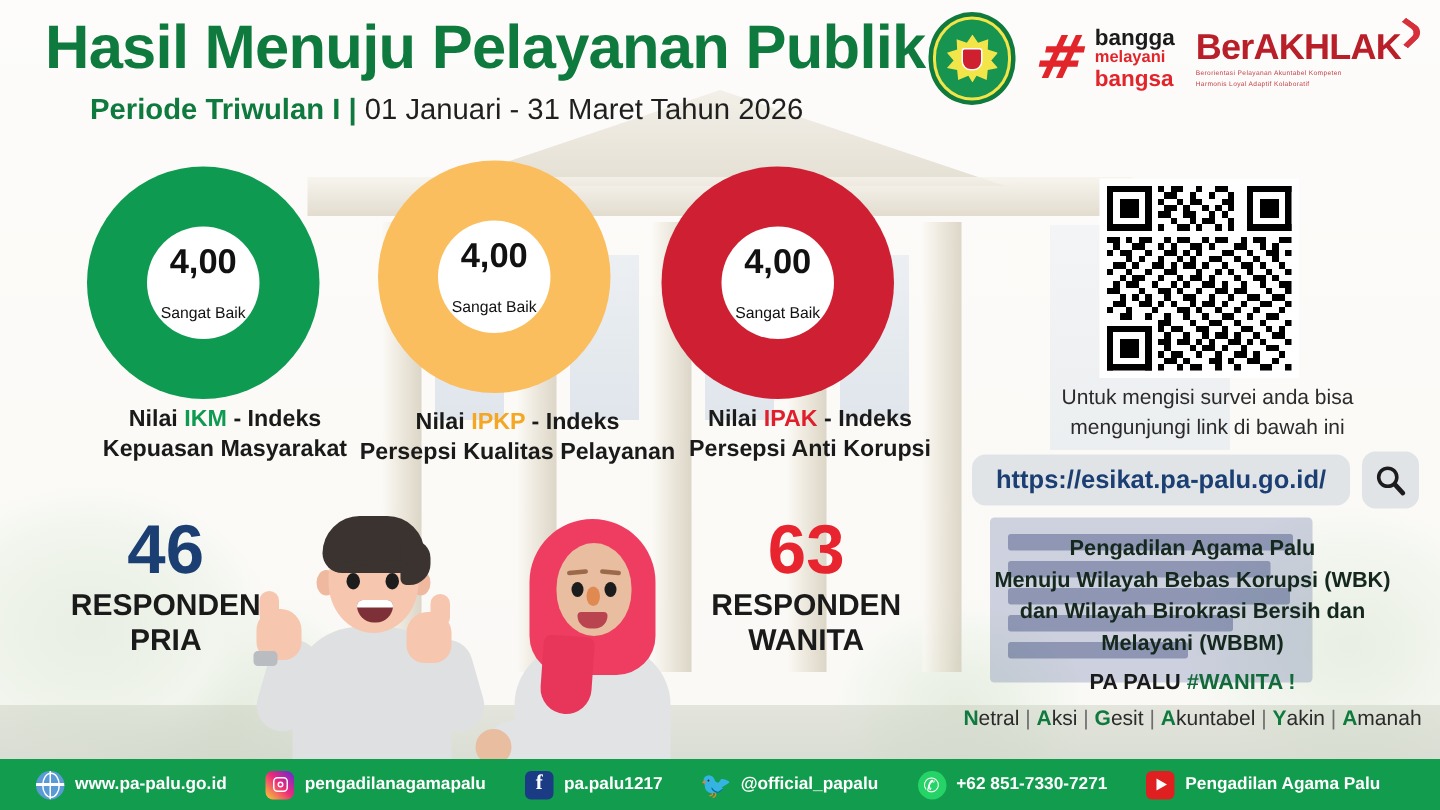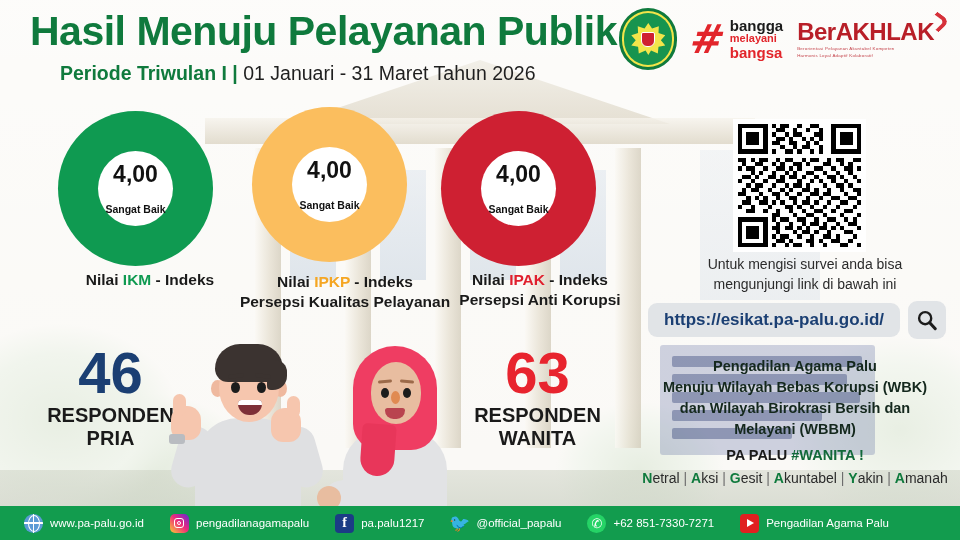--- a/index.html
+++ b/index.html
@@ -115,39 +115,39 @@
   }
 
   
   .donut { position:absolute; width:155px; height:155px; border-radius:50%; }
   .donut .hole {
     position:absolute; left:40px; top:40px; width:75px; height:75px;
     border-radius:50%; background:#ffffff;
     display:flex; flex-direction:column; align-items:center; justify-content:center;
   }
   .donut .val { font-size:23px; font-weight:bold; color:#111; line-height:1; }
-  .donut .lbl { font-size:10.5px; font-weight:bold; color:#111; margin-top:17px; }
+  .donut .lbl { font-size:10.5px; font-weight:normal; color:#111; margin-top:17px; }
   #donut0 { left:58px;  top:111px; background:#0f9a51; }
   #donut1 { left:252px; top:107px; background:#fbbe5e; }
   #donut2 { left:441px; top:111px; background:#ce2032; }
 
   .caption {
     position:absolute; text-align:center; font-size:15.5px; font-weight:bold;
     color:#1a1a1a; line-height:1.32; white-space:nowrap;padding-left:32px;
   }
   #cap0 { left:0px;   top:270px; width:268px; }
   #cap1 { left:195px; top:272px; width:268px; }
   #cap2 { left:390px; top:270px; width:268px; }
   .caption .k0 { color:#0f9a51; }
   .caption .k1 { color:#f5a623; }
   .caption .k2 { color:#e01f2d; }
 
   
   .resp { position:absolute; text-align:center; }
-  .resp .num { font-weight:bold; line-height:.95; font-size:58px; }
+  .resp .num { font-weight:bold; line-height:.95; font-size:46px; }
   .resp .txt { font-weight:bold; font-size:20px; color:#1a1a1a; line-height:1.15; margin-top:4px; }
   #respMale   { left:18px;  top:345px; width:185px; }
   #respMale .num   { color:#1b3f73; }
   #respFemale { left:440px; top:345px; width:195px; }
   #respFemale .num { color:#e8242e; }
 
   
   #chars { position:absolute; left:175px; top:330px; width:300px; height:185px; }
   .fig { position:absolute; }
   
@@ -227,21 +227,21 @@
   }
   #values .cap { color:#0f7a3d; font-weight:bold; }
   #values .bar { color:#6d6d6d; }
 
   
   #footer {
     position:absolute; left:0; bottom:0; width:960px; height:34px;
     background:#129c4e; display:flex; align-items:center; gap:0px; padding-left:24px;
   }
   .fitem { display:flex; align-items:center; gap:7px; margin-right:26px; }
-  .fitem .flabel { color:#fff; font-size:11.5px; font-weight:normal; white-space:nowrap; }
+  .fitem .flabel { color:#fff; font-size:11.5px; font-weight:bold; white-space:nowrap; }
   .ficon { width:19px; height:19px; border-radius:4px; display:flex; align-items:center; justify-content:center; flex:none; }
   .ic-web { background:#5b9bd5; border-radius:50%; position:relative; overflow:hidden; }
   .ic-web::before { content:""; position:absolute; left:0; top:8.5px; width:19px; height:1.6px; background:#fff; }
   .ic-web::after  { content:""; position:absolute; left:8.5px; top:0; width:1.6px; height:19px; background:#fff; }
   .ic-web i { position:absolute; left:3.5px; top:1px; width:12px; height:17px; border:1.5px solid #fff; border-radius:50%; box-sizing:border-box; }
   .ic-ig { background:linear-gradient(45deg,#f9ce34,#ee2a7b 52%,#6228d7); border-radius:5px; position:relative; }
   .ic-ig i { position:absolute; left:4.5px; top:4.5px; width:10px; height:10px; border:1.6px solid #fff; border-radius:3px; box-sizing:border-box; }
   .ic-ig b { position:absolute; left:7.5px; top:7.5px; width:4px; height:4px; border:1.3px solid #fff; border-radius:50%; box-sizing:border-box; }
   .ic-fb { background:#1b3c85; border-radius:4px; color:#fff; font-size:14px; font-weight:bold; font-family:"Liberation Serif", serif; }
   .ic-tw { background:transparent; color:#1da1f2; font-size:17px; }
@@ -318,20 +318,21 @@
 </div>
 <div class="donut" id="donut2">
   <div class="hole">
     <div class="val">4,00</div>
     <div class="lbl">Sangat Baik</div>
   </div>
 </div>
 
 <div class="caption" id="cap0">
   <div><span>Nilai </span><span class="k0">IKM</span><span> - Indeks</span></div>
+  <div>Kepuasan Masyarakat</div>
 </div>
 <div class="caption" id="cap1">
   <div><span>Nilai </span><span class="k1">IPKP</span><span> - Indeks</span></div>
   <div>Persepsi Kualitas Pelayanan</div>
 </div>
 <div class="caption" id="cap2">
   <div><span>Nilai </span><span class="k2">IPAK</span><span> - Indeks</span></div>
   <div>Persepsi Anti Korupsi</div>
 </div>
 

